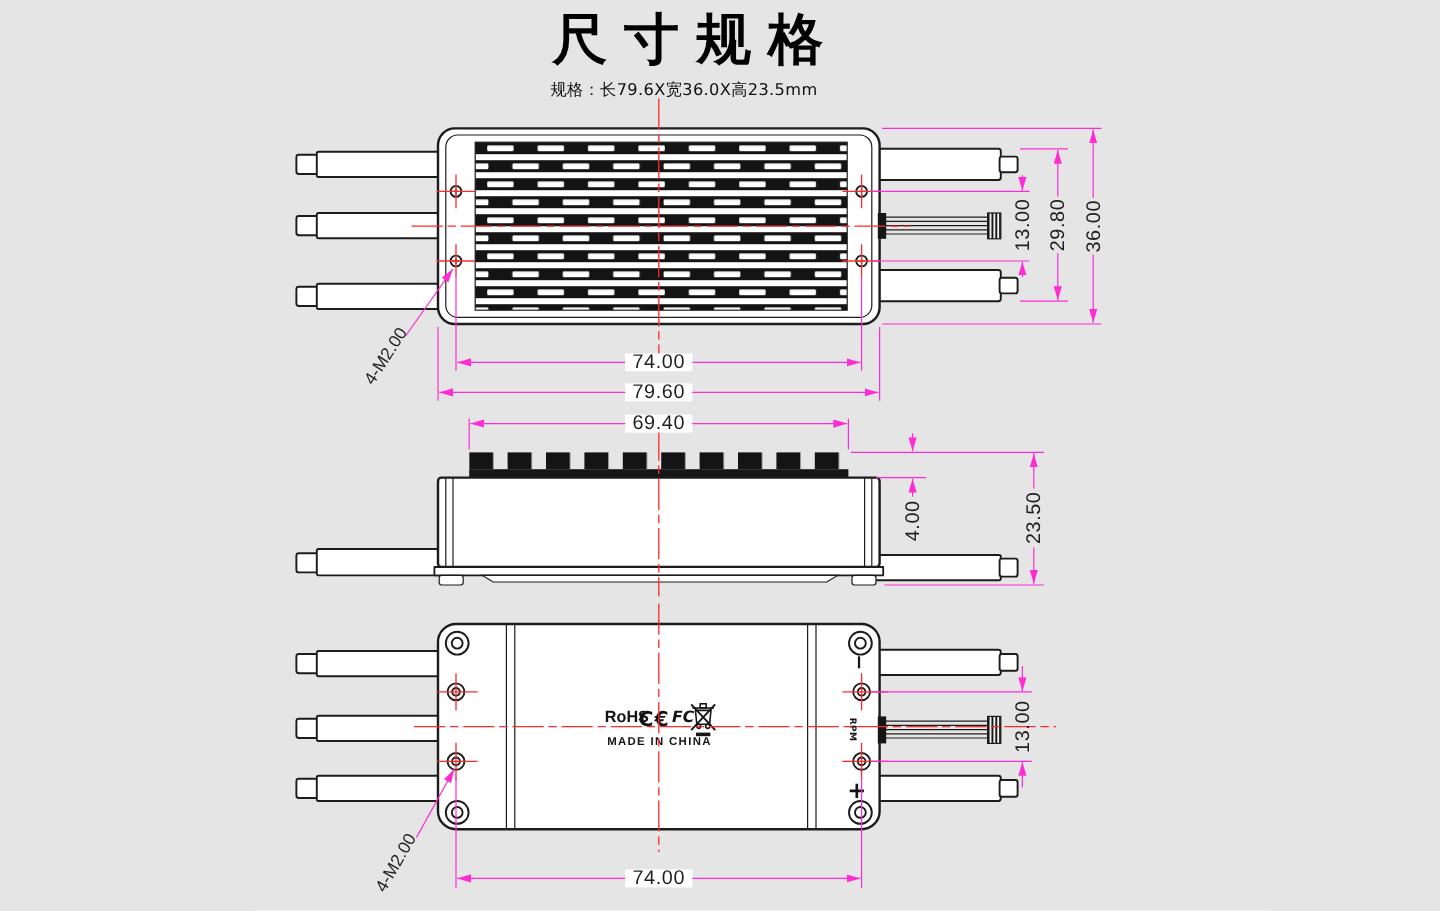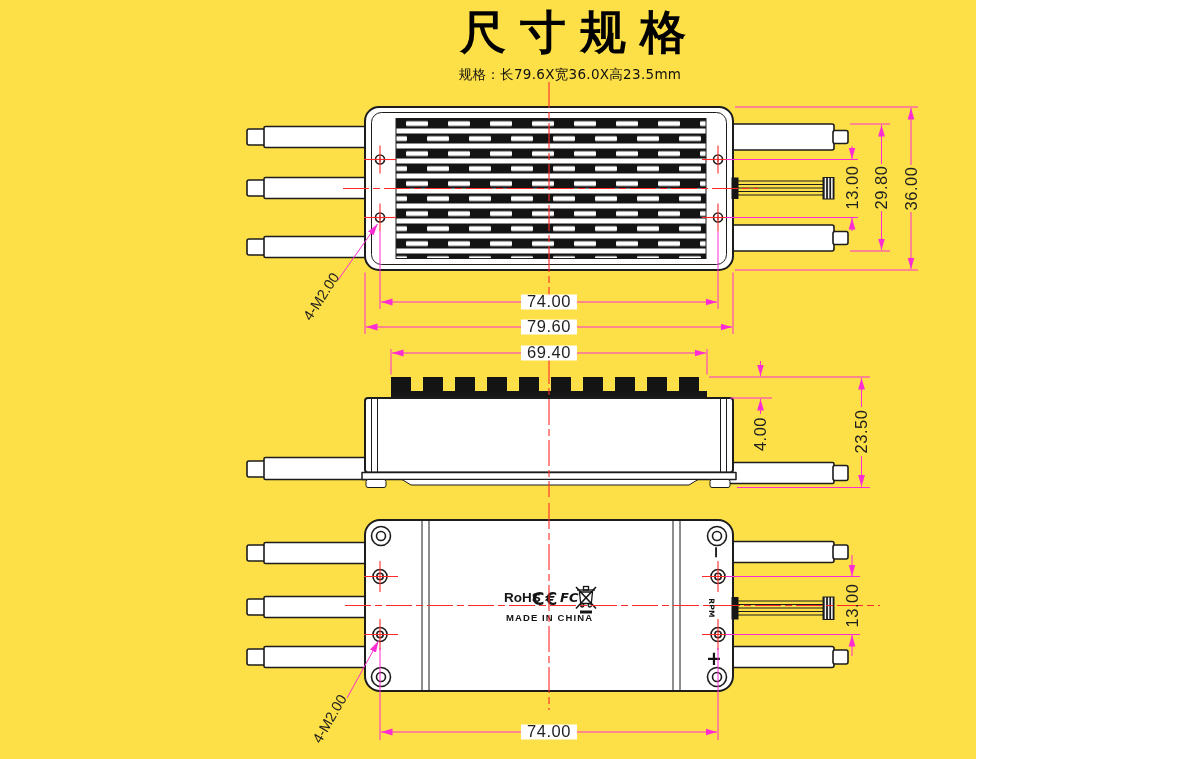--- a/index.html
+++ b/index.html
@@ -1,16 +1,16 @@
 <!DOCTYPE html>
 <html><head>
 <meta charset="utf-8">
 <style>
   html,body{margin:0;padding:0;background:#fff;}
-  #stage{position:relative;width:976px;height:759px;background:#fde047;overflow:hidden;}
+  #stage{position:relative;width:1200px;height:759px;background:#e5e5e5;overflow:hidden;}
   svg{display:block;}
   text{user-select:none;}
   .title{font-family:"DejaVu Sans",sans-serif;font-weight:900;font-size:46px;fill:#000;letter-spacing:14px;text-anchor:middle;}
   .subtitle{font-family:"DejaVu Sans",sans-serif;font-size:13.5px;fill:#111;letter-spacing:.3px;text-anchor:middle;}
   .dimtxt{font-family:"Liberation Sans",sans-serif;font-size:16.5px;fill:#1f1f1f;letter-spacing:.5px;text-anchor:middle;}
   .note{font-family:"Liberation Sans",sans-serif;font-size:14.5px;fill:#1f1f1f;text-anchor:middle;}
   .outline{fill:#fff;stroke:#1c1c1c;stroke-width:2;stroke-linejoin:round;}
   .plate{fill:#fff;stroke:#1c1c1c;stroke-width:1.5;stroke-linejoin:round;}
   .thin{fill:none;stroke:#1c1c1c;stroke-width:1;}
   .thinf{fill:#fff;stroke:#1c1c1c;stroke-width:1;}

